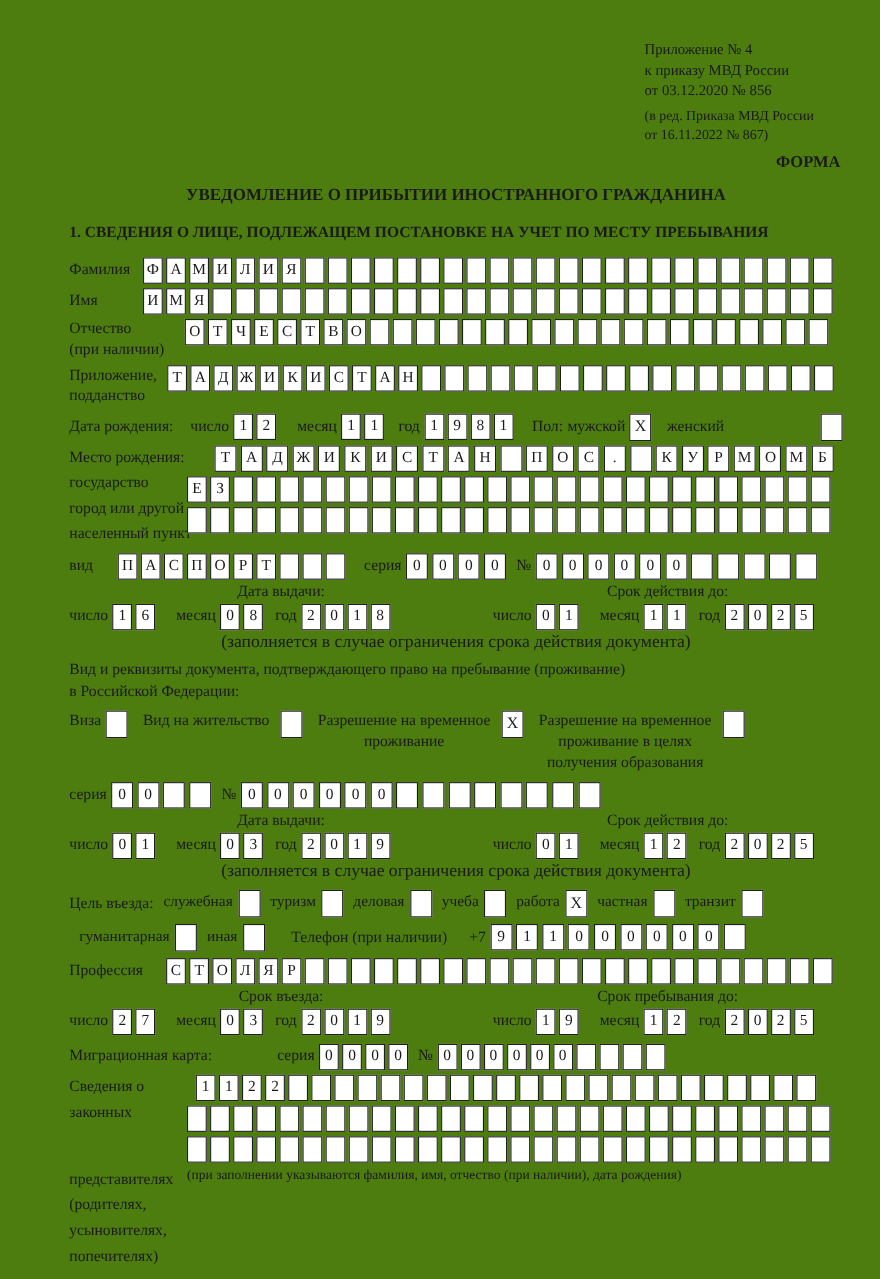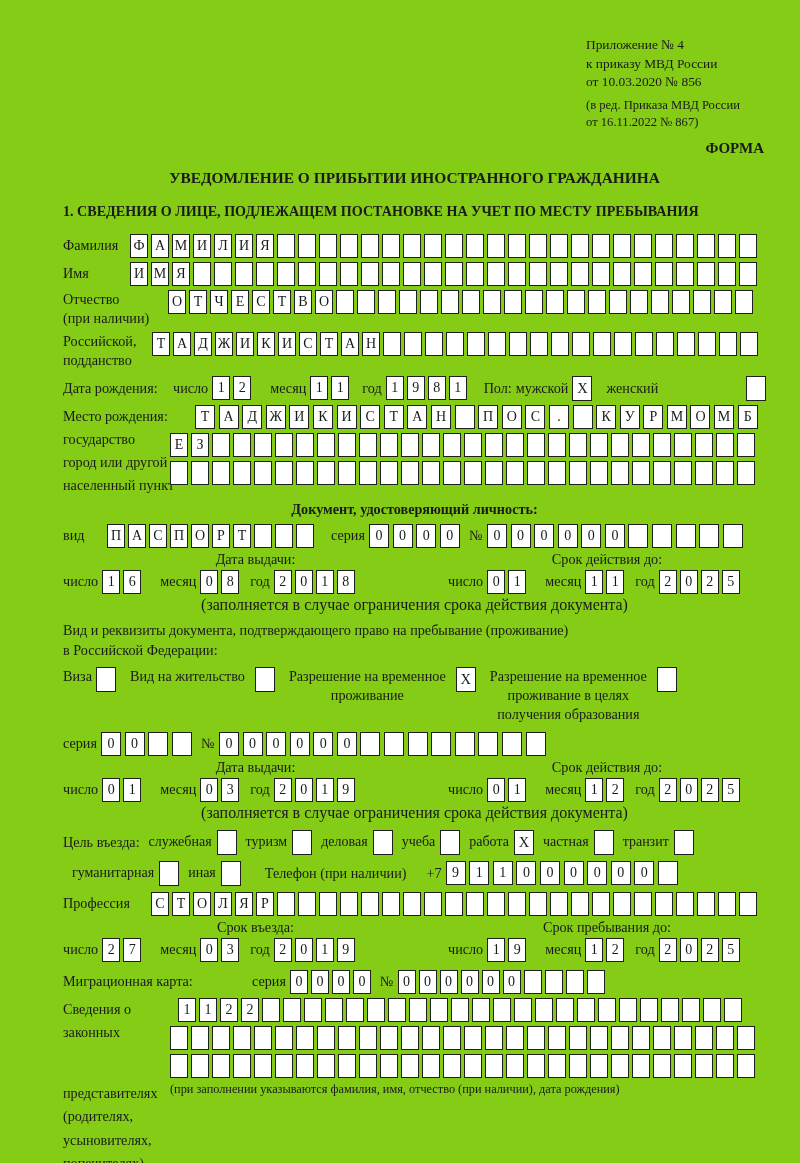--- a/index.html
+++ b/index.html
@@ -1,18 +1,18 @@
 <!DOCTYPE html>
 <html><head>
 <meta charset="utf-8">
 <style>
   html,body{margin:0;padding:0;background:#ffffff;}
   .page{
     position:relative;width:800px;height:1163px;box-sizing:border-box;
-    background:#84cc16;color:#1a1a1a;overflow:hidden;
+    background:#4d7c0f;color:#1a1a1a;overflow:hidden;
     padding:36px 34px 0 63px;
     font-family:"Liberation Serif","DejaVu Serif",serif;font-size:14px;
   }
   
   .hdr{margin-left:auto;width:180px;font-size:13.4px;line-height:18.5px;}
   .hdr .amend{font-size:12.6px;line-height:17.5px;}
   .hdr .amend.first{margin-top:5px;}
   .forma{margin-top:8px;text-align:right;font-weight:bold;font-size:15px;padding-right:2px;}
   .title{margin-top:10px;text-align:center;font-weight:bold;font-size:15.4px;line-height:22px;}
   .t-underline{display:inline-block;width:62px;border-bottom:2px solid #222;margin-left:10px;height:14px;}
@@ -73,21 +73,21 @@
   .plab{flex:0 0 auto;font-size:14.2px;}
 </style>
 </head>
 <body>
 
 <div class="page">
 
   <div class="hdr">
     <div>Приложение № 4</div>
     <div>к приказу МВД России</div>
-    <div>от 10.03.2020 № 856</div>
+    <div>от 03.12.2020 № 856</div>
     <div class="amend first">(в ред. Приказа МВД России</div>
     <div class="amend">от 16.11.2022 № 867)</div>
   </div>
 
   <div class="forma">ФОРМА</div>
 
   <div class="title">
     <div>УВЕДОМЛЕНИЕ О ПРИБЫТИИ ИНОСТРАННОГО ГРАЖДАНИНА</div>
   </div>
 
@@ -197,21 +197,21 @@
         <span class="cell"></span>
         <span class="cell"></span>
         <span class="cell"></span>
         <span class="cell"></span>
         <span class="cell"></span>
       </span>
   </div>
 
   <div class="frow top mt4">
     <div class="lab2 w89">
-      <div>Российской,</div>
+      <div>Приложение,</div>
       <div>подданство</div>
     </div>
     <span class="boxrow">
         <span class="cell">Т</span>
         <span class="cell">А</span>
         <span class="cell">Д</span>
         <span class="cell">Ж</span>
         <span class="cell">И</span>
         <span class="cell">К</span>
         <span class="cell">И</span>
@@ -356,21 +356,20 @@
           <span class="cell"></span>
           <span class="cell"></span>
           <span class="cell"></span>
           <span class="cell"></span>
           <span class="cell"></span>
           <span class="cell"></span>
         </div>
     </div>
   </div>
 
-  <div class="doc-head">Документ, удостоверяющий личность:</div>
 
   <div class="frow mt6">
     <span class="lab w44">вид</span>
     <span class="boxrow">
         <span class="cell">П</span>
         <span class="cell">А</span>
         <span class="cell">С</span>
         <span class="cell">П</span>
         <span class="cell">О</span>
         <span class="cell">Р</span>

